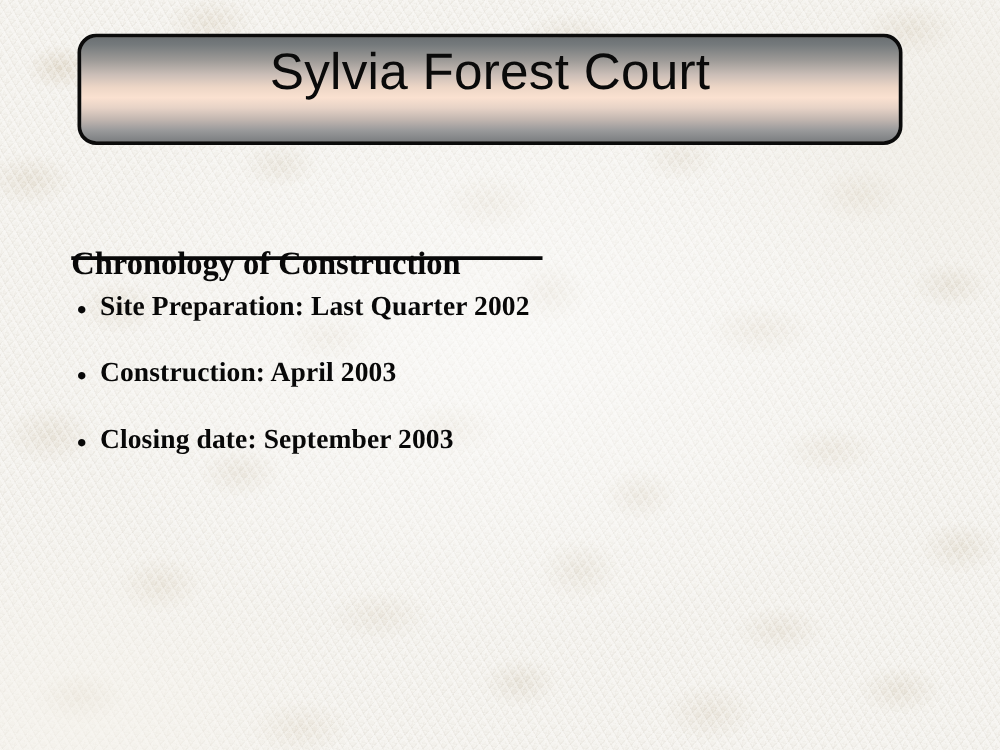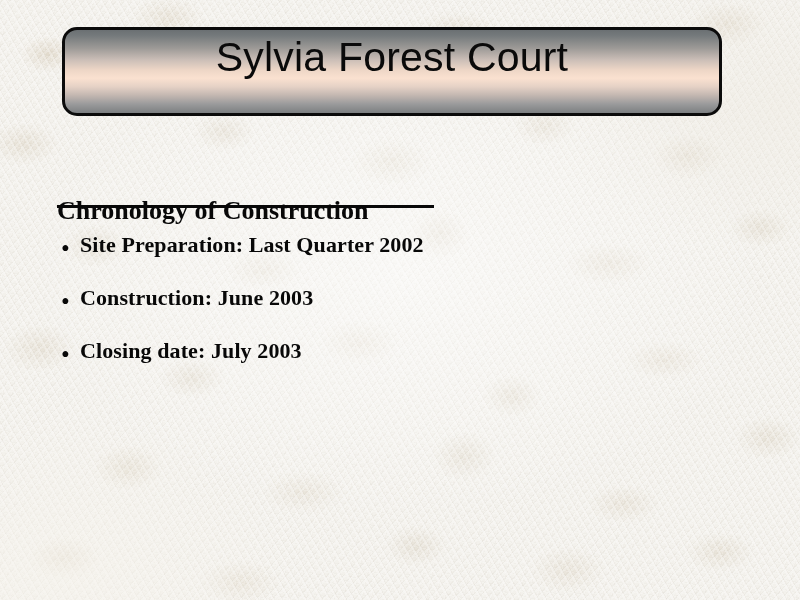--- a/index.html
+++ b/index.html
@@ -208,23 +208,23 @@
 
   <div id="bullet-list">
 
     <div class="bullet-row">
       <span class="bullet-mark">•</span>
       <span class="bullet-text">Site Preparation:  Last Quarter 2002</span>
     </div>
 
     <div class="bullet-row">
       <span class="bullet-mark">•</span>
-      <span class="bullet-text">Construction:  June 2003</span>
+      <span class="bullet-text">Construction:  April 2003</span>
     </div>
 
     <div class="bullet-row">
       <span class="bullet-mark">•</span>
-      <span class="bullet-text">Closing date:  July 2003</span>
+      <span class="bullet-text">Closing date:  September 2003</span>
     </div>
 
   </div>
 
 </div>
 
 </body></html>

